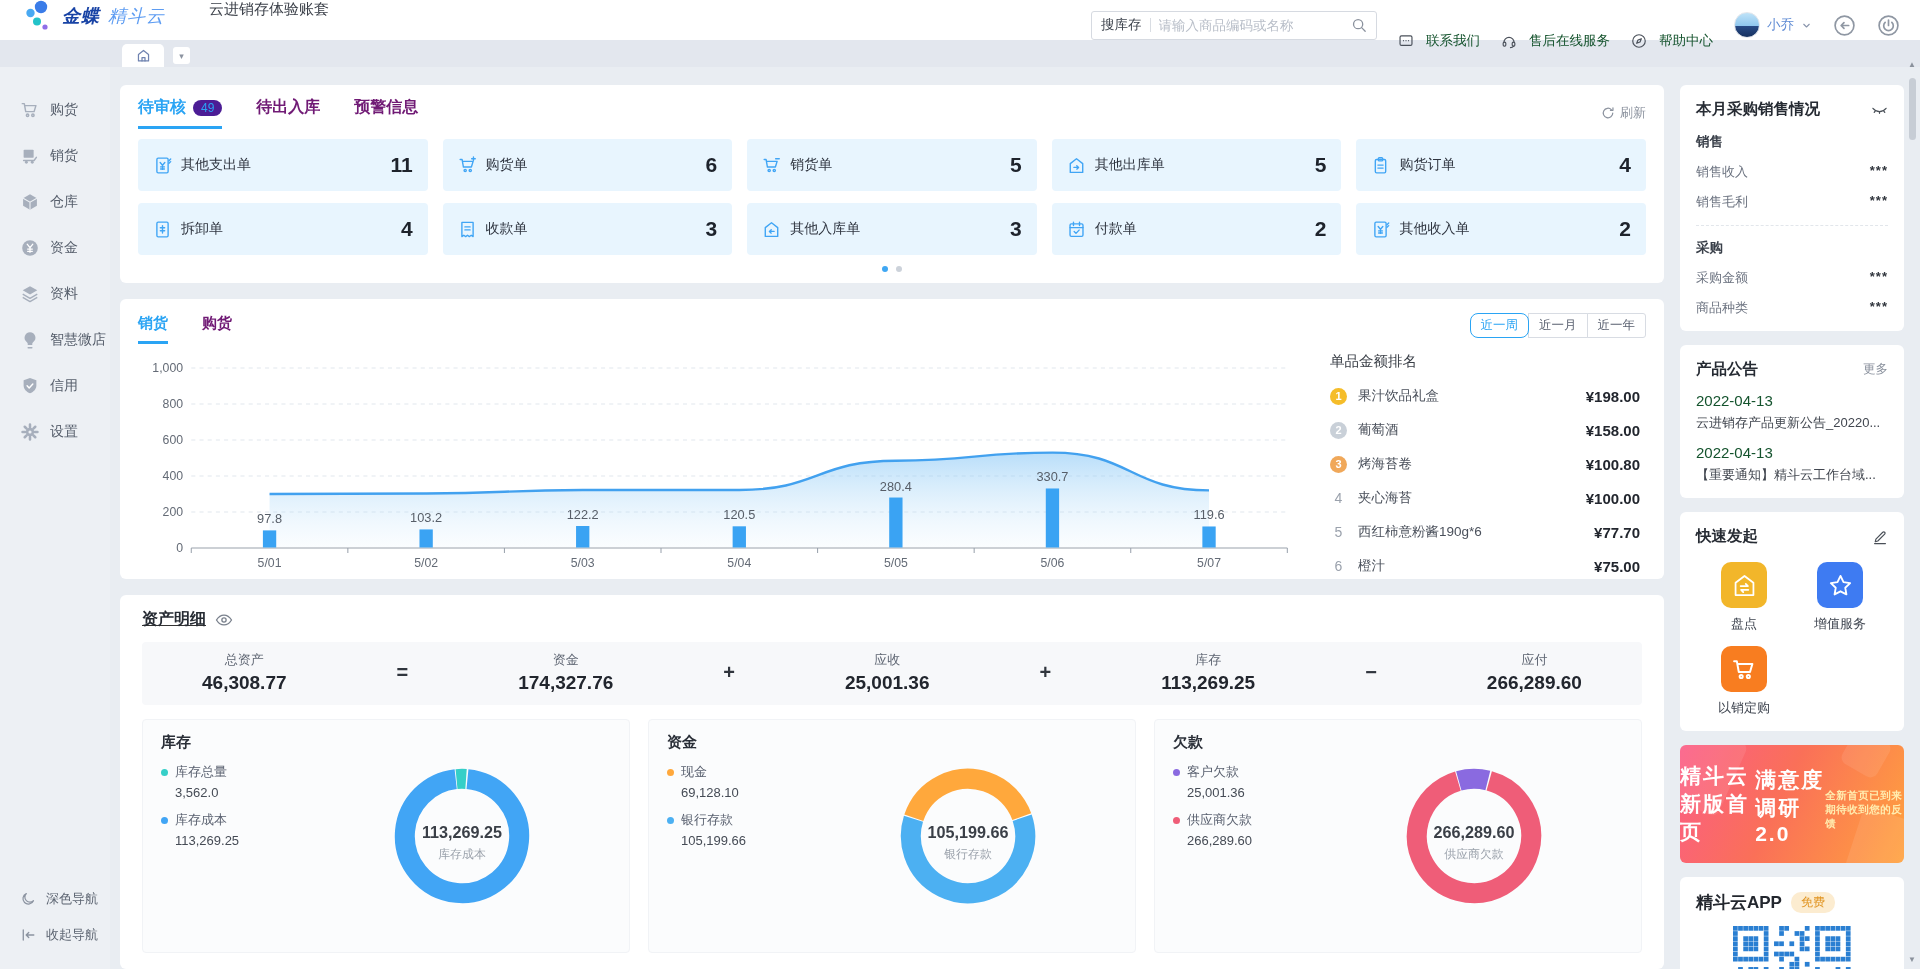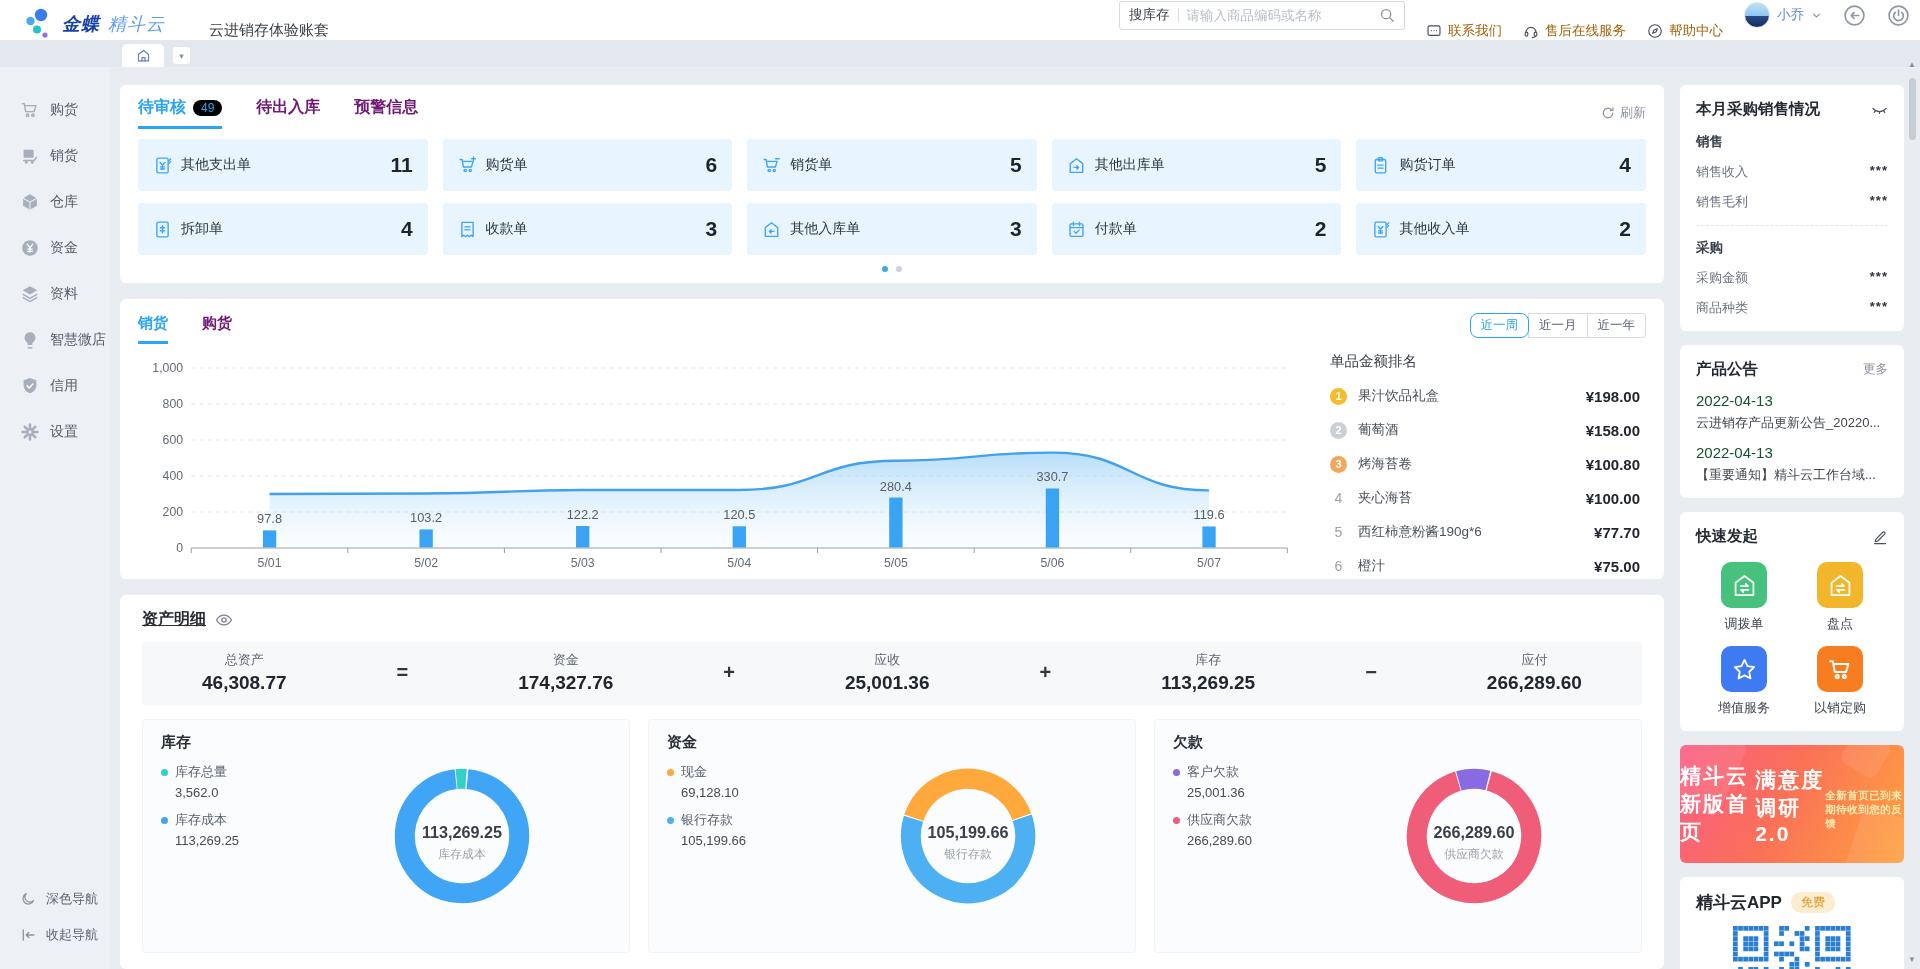--- a/index.html
+++ b/index.html
@@ -5,32 +5,32 @@
   * { margin:0; padding:0; box-sizing:border-box; }
   html,body { overflow:hidden; }
   body {
     width:1920px; height:969px;
     font-family:"Liberation Sans","DejaVu Sans",sans-serif;
     background:#e9edf2; color:#333; position:relative;
   }
   svg { display:block; }
 
   
-  .topbar { height:40px; background:#fff; display:flex; align-items:flex-end; padding:0 10px 0 24px; position:relative; z-index:3; }
+  .topbar { height:40px; background:#fff; display:flex; align-items:flex-start; padding:0 20px 0 24px; position:relative; z-index:3; }
   .logo { display:flex; align-items:center; gap:8px; cursor:pointer; }
   .brand-b { font-size:18px; font-weight:800; font-style:italic; color:#1843a5; letter-spacing:1px; }
   .brand-l { font-size:18px; font-weight:400; font-style:italic; color:#5d9cf2; letter-spacing:1px; }
   .acct-title { font-size:15px; color:#3a3f48; margin-left:44px; }
   .top-right { margin-left:auto; display:flex; align-items:center; gap:21px; }
   .searchbox { width:286px; height:29px; border:1px solid #d6dae1; border-radius:3px; display:flex; align-items:center; padding:0 9px; gap:8px; background:#fff; }
   .searchbox .scope { font-size:13.5px; color:#3d434d; cursor:pointer; white-space:nowrap; }
   .searchbox .sep { width:1px; height:14px; background:#d9dde3; }
   .searchbox input { border:0; outline:0; flex:1; font-size:13.5px; color:#333; min-width:0; background:transparent; }
   .searchbox input::placeholder { color:#b8bec8; }
-  .top-link { display:flex; align-items:center; gap:6px; font-size:13.5px; color:#a16207; cursor:pointer; white-space:nowrap;margin-top:32px; }
+  .top-link { display:flex; align-items:center; gap:12px; font-size:13.5px; color:#14532d; cursor:pointer; white-space:nowrap;margin-top:32px; }
   .userbox { display:flex; align-items:center; gap:7px; cursor:pointer; }
   .avatar { width:26px; height:26px; border-radius:50%; background:linear-gradient(180deg,#bfe3f8 0%,#8ec6ee 55%,#274a86 56%,#16315f 100%); border:1px solid #e2e6ec; }
   .username { font-size:13.5px; color:#5f8bd4; }
   .circle-btn { width:25px; height:25px; border-radius:50%; display:grid; place-items:center; cursor:pointer; }
 
   
   .tabstrip { height:27px; background:#e3e7ee; display:flex; align-items:flex-end; padding-left:122px; }
   .home-tab { width:42px; height:23px; background:#fff; border-radius:5px 5px 0 0; display:grid; place-items:center; cursor:pointer; }
   .tab-caret { width:17px; height:17px; background:#fff; border-radius:3px; margin:0 0 3px 9px; display:grid; place-items:center; color:#8b93a0; font-size:9px; cursor:pointer; }
 
@@ -46,21 +46,21 @@
   .content { flex:1; display:flex; gap:16px; padding:18px 16px 0 10px; overflow:hidden; min-width:0; }
   .main-col { flex:1; display:flex; flex-direction:column; gap:16px; min-width:0; }
   .right-col { width:224px; flex:none; display:flex; flex-direction:column; gap:14px; }
   .panel { background:#fff; border-radius:6px; }
 
   
   #todo-panel { padding:12px 18px 8px; }
   .head-row { display:flex; align-items:center; }
   .tab { font-size:16px; font-weight:600; color:#701a75; margin-right:34px; padding-bottom:8px; border-bottom:3px solid transparent; cursor:pointer; display:flex; align-items:center; gap:7px; }
   .tab.active { color:#2aa4f4; font-weight:700; border-bottom-color:#2aa4f4; }
-  .badge { background:#000000; color:#2aa4f4; border-radius:10px; font-size:12px; font-weight:400; padding:2px 8px; line-height:1; }
+  .badge { background:#4c1d95; color:#2aa4f4; border-radius:10px; font-size:12px; font-weight:400; padding:2px 8px; line-height:1; }
   .refresh { margin-left:auto; color:#8b929e; font-size:13px; display:flex; gap:5px; align-items:center; cursor:pointer; }
   .cards-grid { display:grid; grid-template-columns:repeat(5,1fr); gap:12px 15px; margin-top:10px; }
   .todo-card { height:52px; background:#e8f5fe; border-radius:4px; display:flex; align-items:center; padding:0 15px; gap:9px; cursor:pointer; }
   .todo-card .c-ico { width:19px; height:19px; flex:none; }
   .todo-card .lbl { font-size:14px; color:#2f3540; white-space:nowrap; overflow:hidden; text-overflow:ellipsis; }
   .todo-card .val { margin-left:auto; font-size:21px; font-weight:700; color:#1e232c; }
   .dots { display:flex; justify-content:center; gap:8px; padding:11px 0 3px; }
   .dot { width:6px; height:6px; border-radius:50%; background:#ccd2da; cursor:pointer; }
   .dot.active { background:#3fa7f3; }
 
@@ -753,29 +753,20 @@
         <div class="rb-title-row">
           <span class="rb-title">快速发起</span>
           <span id="pencil-ico" style="width: 16px; height: 16px; cursor: pointer;">
               <svg viewBox="0 0 22 22" width="100%" height="100%" fill="none" stroke="#4a5058" stroke-width="1.6" stroke-linecap="round" stroke-linejoin="round">
                 <path d="M4.5 17.5l.9-3.6 9.4-9.4a1.8 1.8 0 0 1 2.6 2.6l-9.4 9.4z"></path>
                 <path d="M3.5 20h15"></path>
               </svg>
             </span>
         </div>
         <div class="quick-grid" id="quick-grid">
-            <div class="q-item">
-              <div class="q-ico" style="background: rgb(70, 193, 126);">
-                <svg viewBox="0 0 26 26" width="27" height="27" fill="none" stroke="#ffffff" stroke-width="1.7" stroke-linecap="round" stroke-linejoin="round">
-                  <path d="M13 3.8l8.6 6.6V22.2H4.4V10.4z"></path>
-                  <path d="M9.3 13.6h7l-2.1-2.1M16.7 17.2h-7l2.1 2.1"></path>
-                </svg>
-              </div>
-              <div class="q-lbl">调拨单</div>
-            </div>
             <div class="q-item">
               <div class="q-ico" style="background: rgb(242, 182, 42);">
                 <svg viewBox="0 0 26 26" width="27" height="27" fill="none" stroke="#ffffff" stroke-width="1.7" stroke-linecap="round" stroke-linejoin="round">
                   <path d="M13 3.8l8.6 6.6V22.2H4.4V10.4z"></path>
                   <path d="M9.3 13.6h7l-2.1-2.1M16.7 17.2h-7l2.1 2.1"></path>
                 </svg>
               </div>
               <div class="q-lbl">盘点</div>
             </div>
             <div class="q-item">

